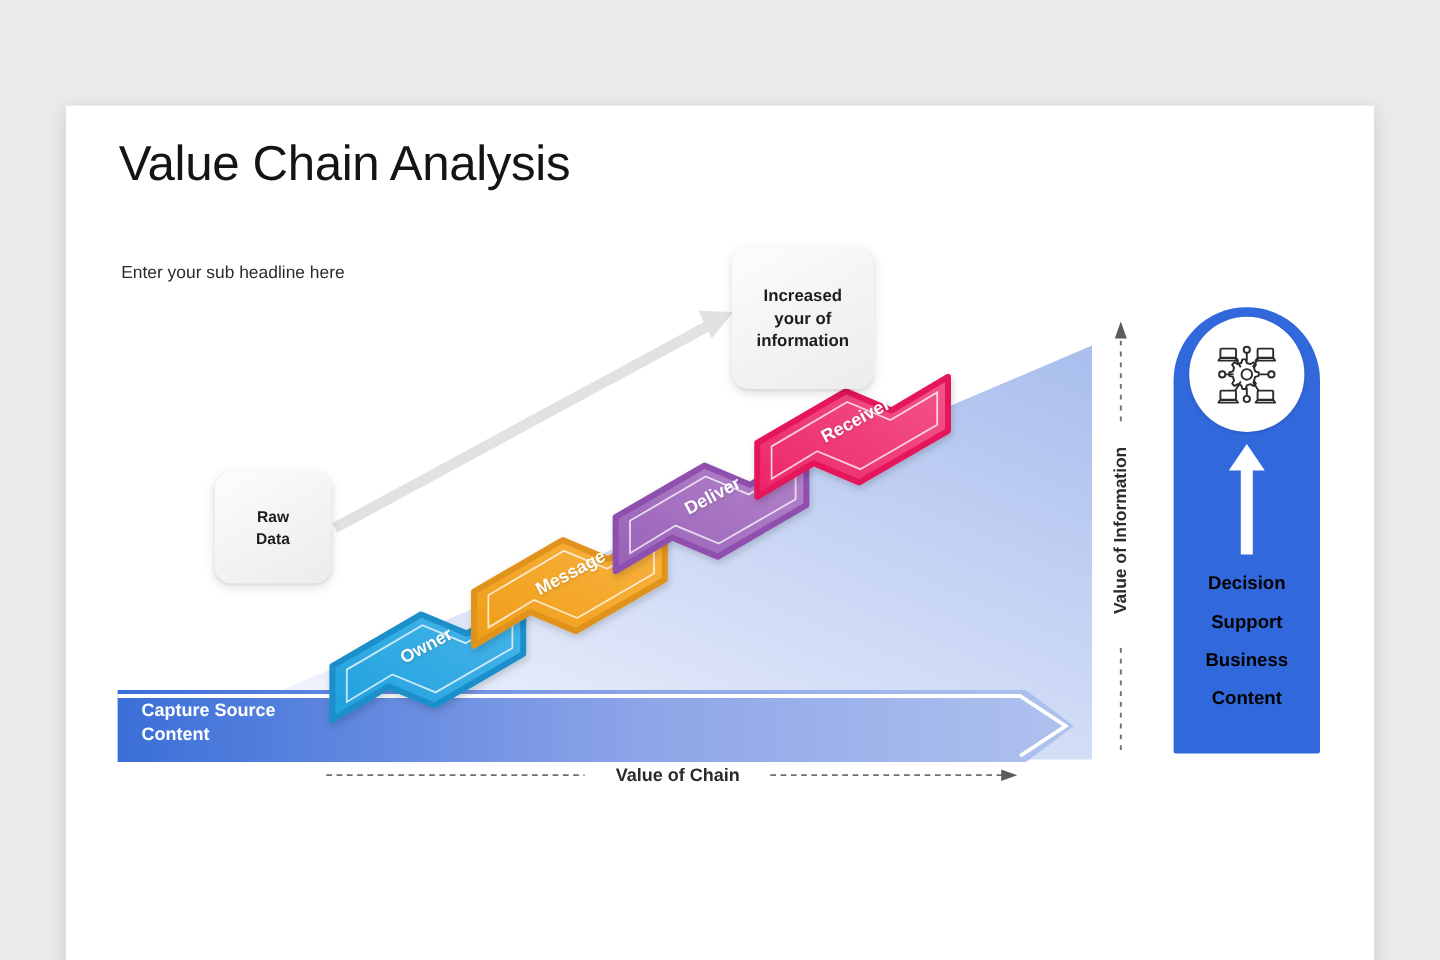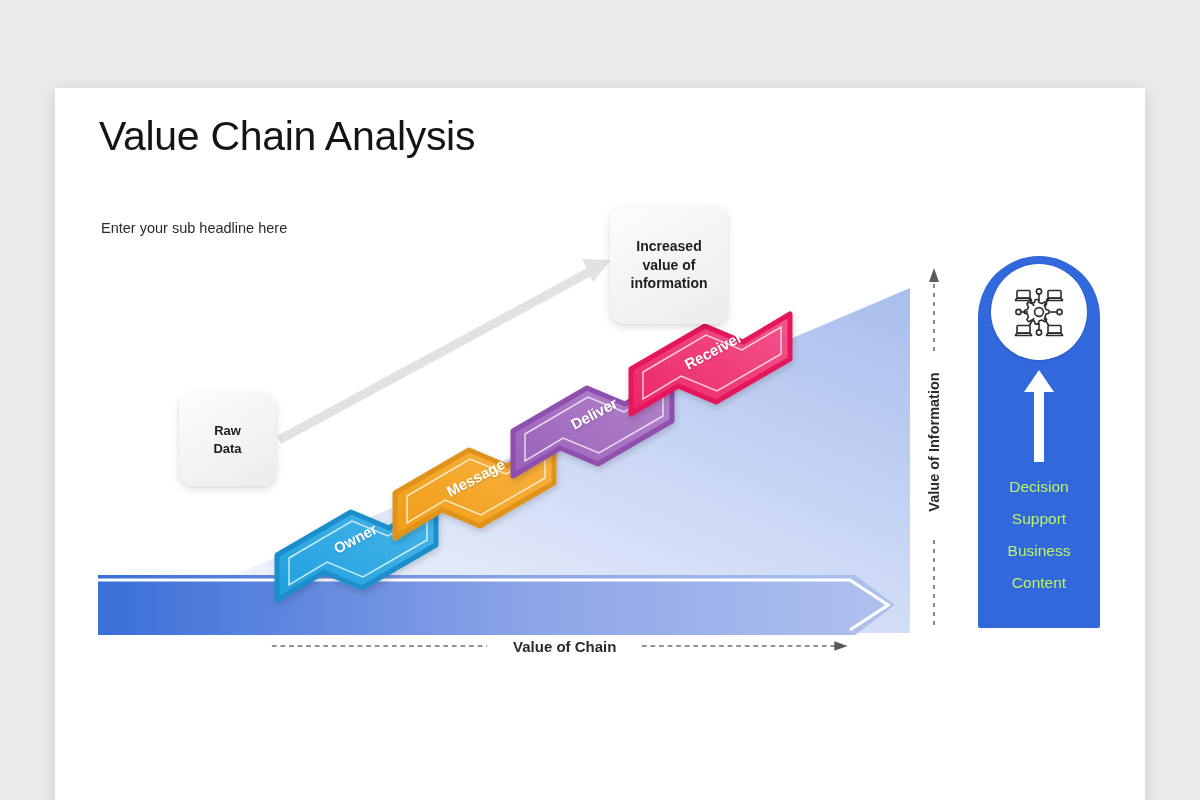--- a/index.html
+++ b/index.html
@@ -164,23 +164,23 @@
   }
   #panel-lines {
     position: absolute;
     left: 0;
     top: 222px;
     width: 122px;
     text-align: center;
   }
   #panel-lines .pl {
     display: block;
-    color: #bef264;
+    color: #000000;
     font-size: 15.5px;
-    font-weight: normal;
+    font-weight: bold;
     margin-bottom: 14px;
     white-space: nowrap;
   }
 </style>
 </head>
 <body>
 
 <div id="stage">
 
   <div id="slide">
@@ -267,32 +267,37 @@
 
       <div style="position:absolute;left:389px;top:381px;transform:rotate(-28deg);
                   color:#fff;font-size:15px;font-weight:bold;text-shadow:0 1px 2px rgba(0,0,0,.18);">Message</div>
 
       <div style="position:absolute;left:514px;top:317px;transform:rotate(-28deg);
                   color:#fff;font-size:15px;font-weight:bold;text-shadow:0 1px 2px rgba(0,0,0,.18);">Deliver</div>
 
       <div style="position:absolute;left:627px;top:254px;transform:rotate(-28deg);
                   color:#fff;font-size:15px;font-weight:bold;text-shadow:0 1px 2px rgba(0,0,0,.18);">Receiver</div>
 
+      <div style="position:absolute;left:63px;top:495px;color:#fff;font-size:15px;
+                  font-weight:bold;line-height:1.3;">
+        <span style="display:block">Capture Source</span>
+        <span style="display:block">Content</span>
+      </div>
 
       <div class="callout" id="callout-raw">
         <div>
           <span style="display:block">Raw</span>
           <span style="display:block">Data</span>
         </div>
       </div>
 
       <div class="callout" id="callout-increased">
         <div>
           <span style="display:block">Increased</span>
-          <span style="display:block">value of</span>
+          <span style="display:block">your of</span>
           <span style="display:block">information</span>
         </div>
       </div>
 
       <div id="axis-vertical">
         <div id="axis-vertical-label">Value of Information</div>
       </div>
 
       <div id="axis-horizontal">
         <svg width="230" height="14" viewBox="0 0 230 14">

